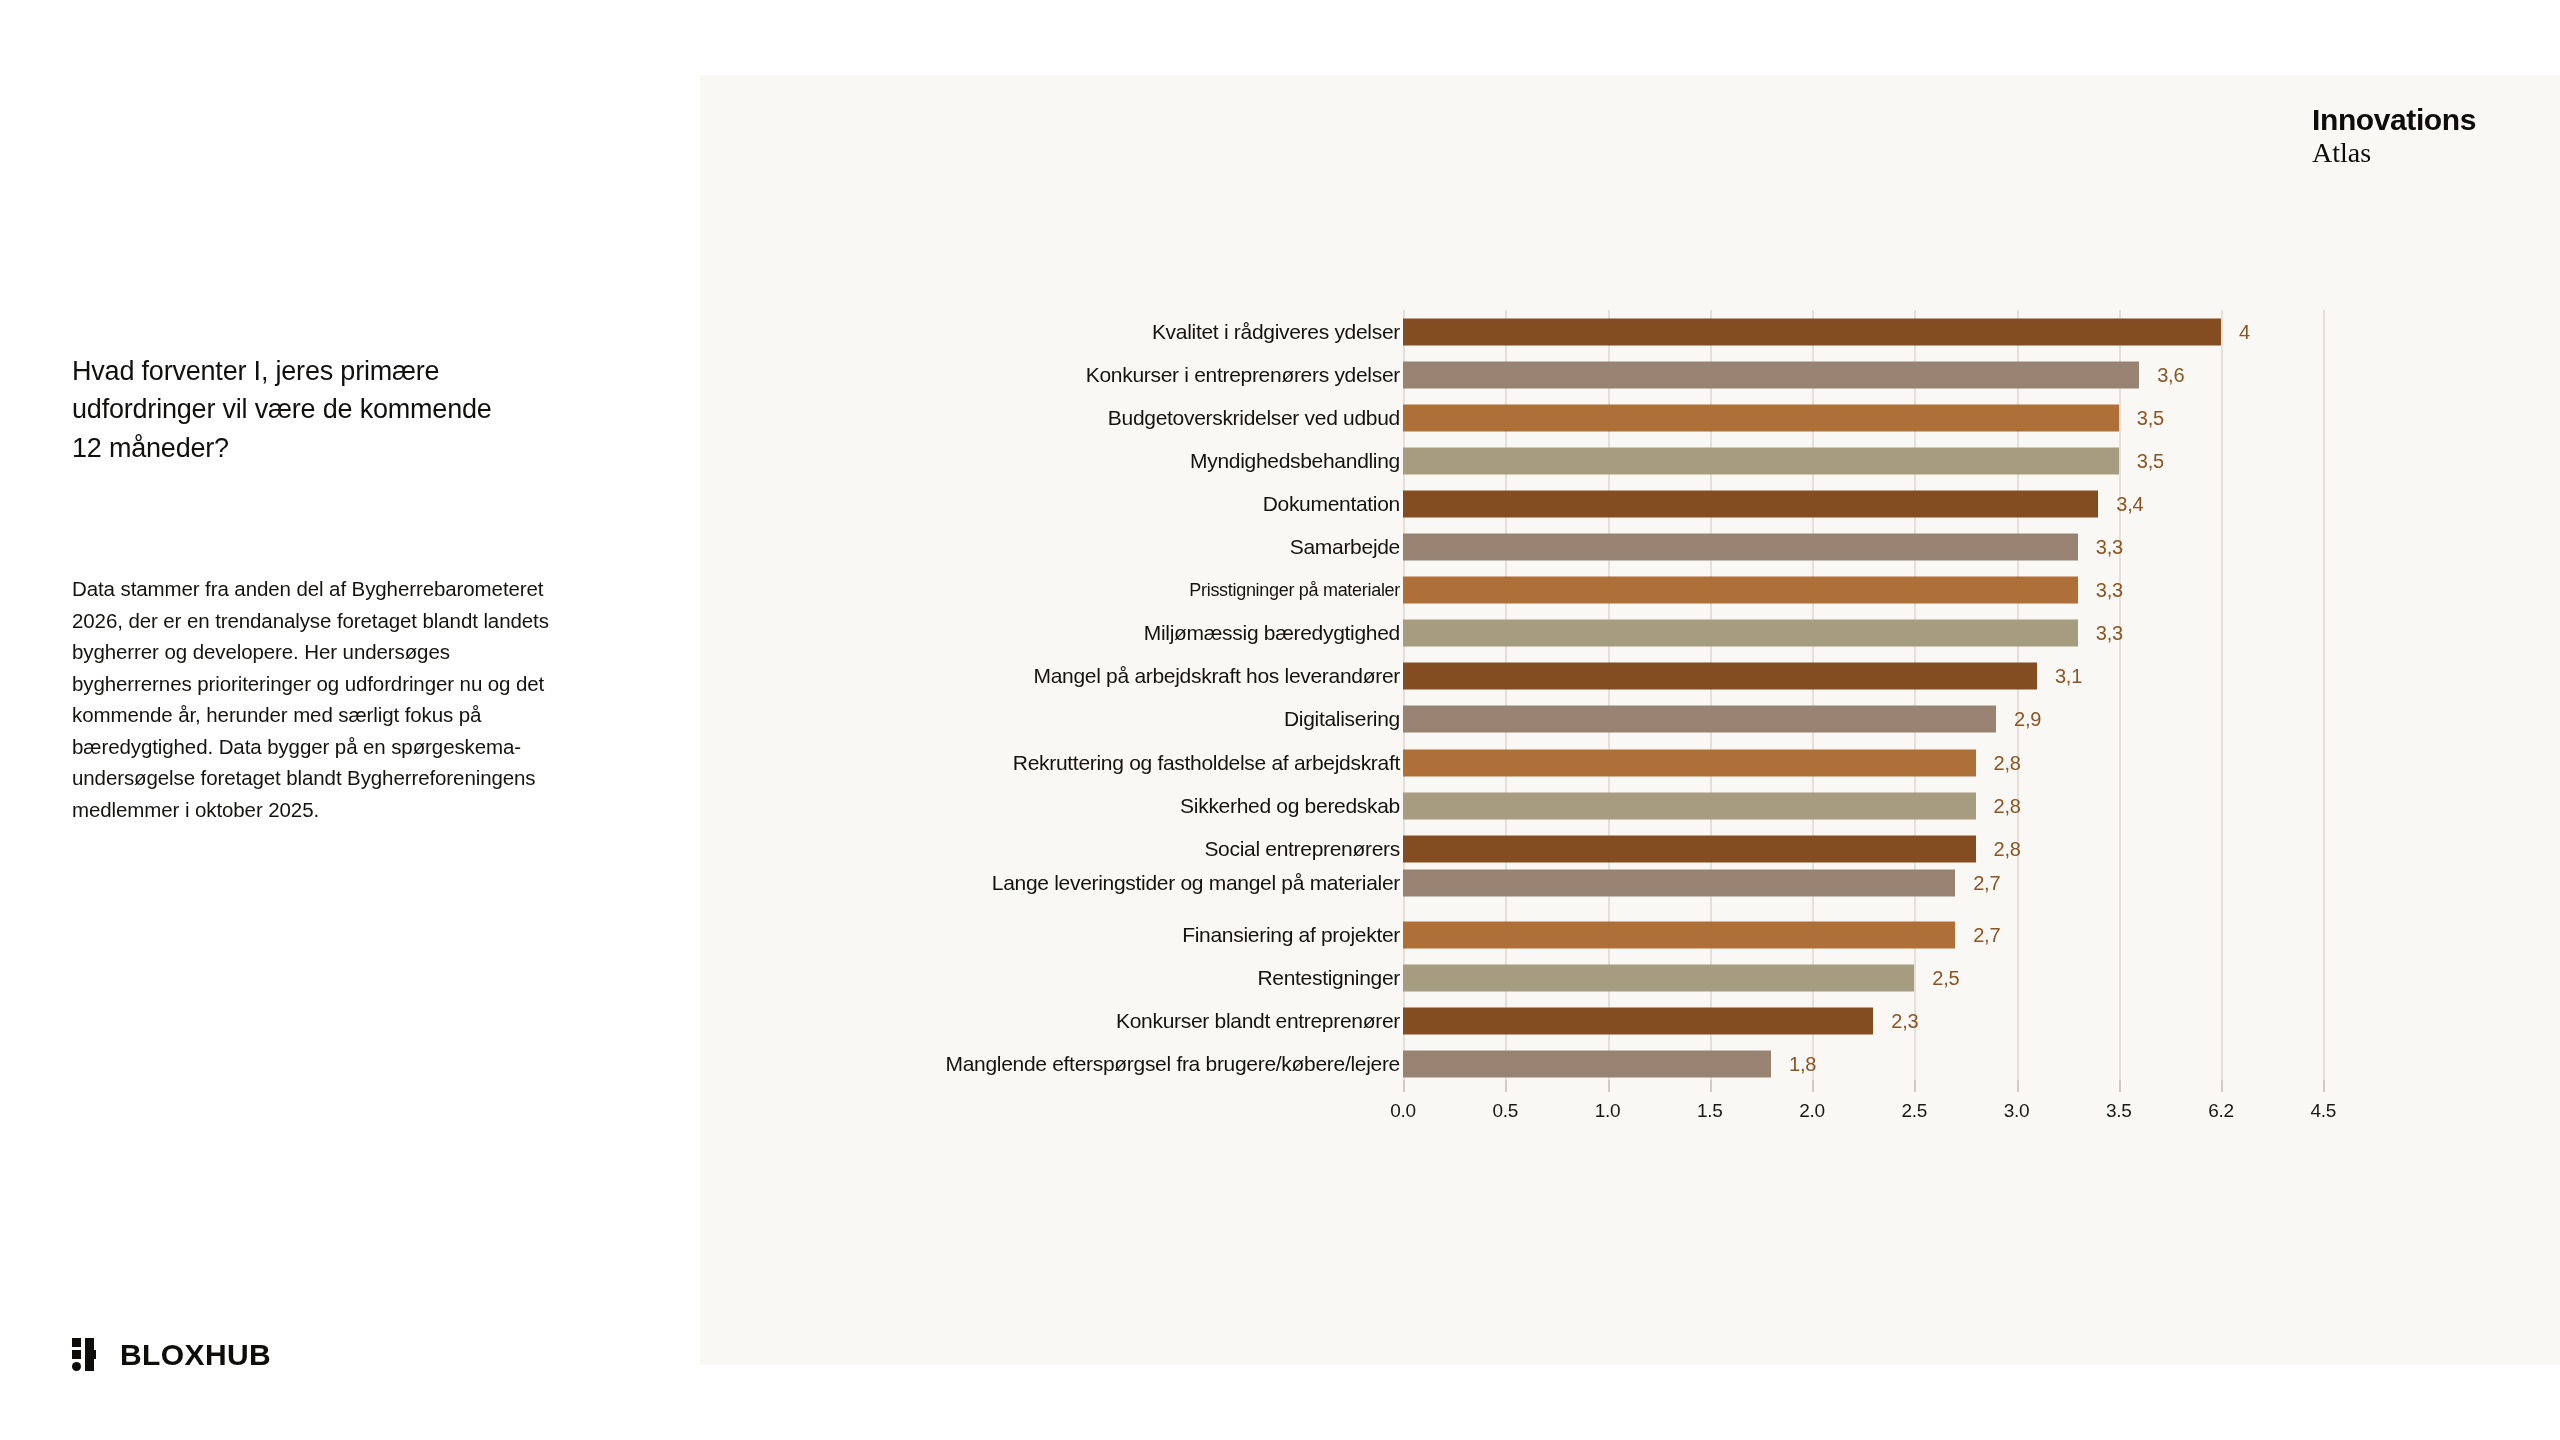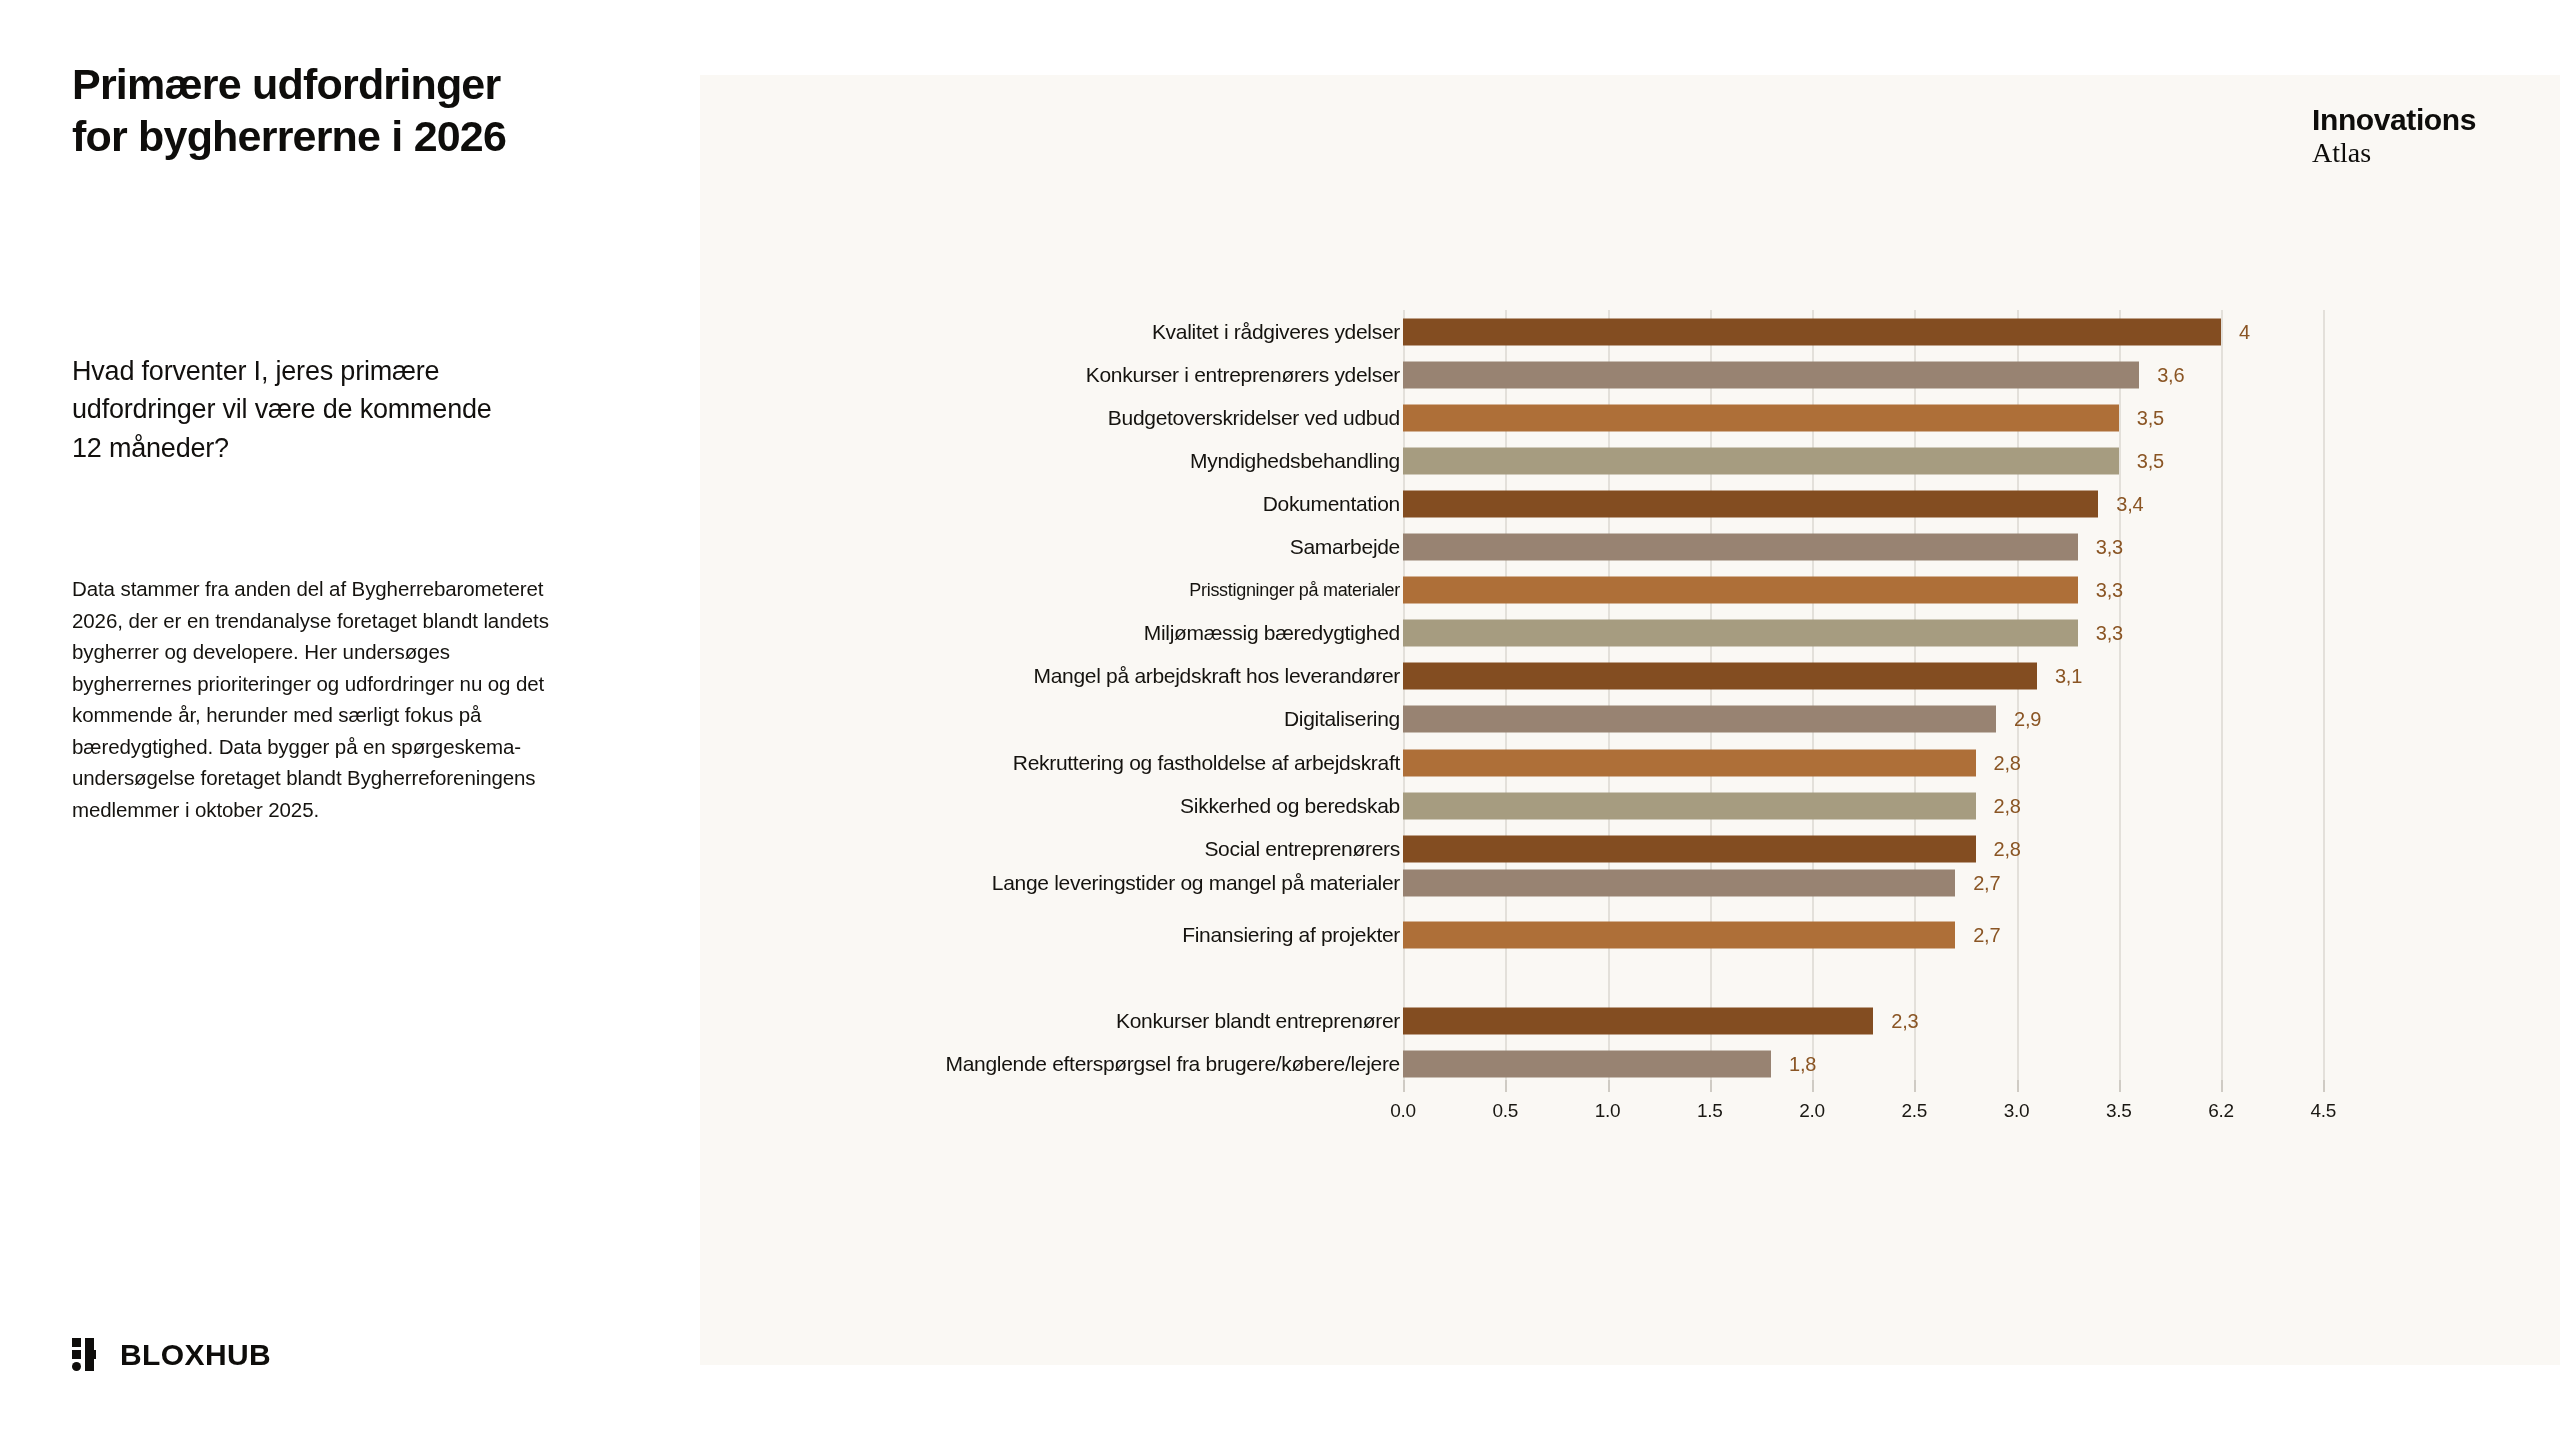--- a/index.html
+++ b/index.html
@@ -168,22 +168,20 @@
     color:#8A5524;
     letter-spacing:-0.2px;
     white-space:nowrap;
   }
 </style>
 </head>
 <body>
 
 <div id="left-column">
 
-  <div id="page-title">Primære udfordringer
-for bygherrerne i 2026</div>
 
   <div id="question-text">Hvad forventer I, jeres primære
 udfordringer vil være de kommende
 12 måneder?</div>
 
   <div id="description-text">Data stammer fra anden del af Bygherrebarometeret
 2026, der er en trendanalyse foretaget blandt landets
 bygherrer og developere. Her undersøges
 bygherrernes prioriteringer og udfordringer nu og det
 kommende år, herunder med særligt fokus på
@@ -312,20 +310,25 @@
         <div class="bar-row" style="top: 786px;">
           <div class="bar-label">Lange leveringstider og mangel på materialer</div>
           <div class="bar-rect" style="width: 552.15px; background: rgb(152, 131, 114);"></div>
           <div class="bar-value" style="left: 1273.15px;">2,7</div>
         </div>
         <div class="bar-row" style="top: 838.4px;">
           <div class="bar-label">Finansiering af projekter</div>
           <div class="bar-rect" style="width: 552.15px; background: rgb(174, 111, 56);"></div>
           <div class="bar-value" style="left: 1273.15px;">2,7</div>
         </div>
+        <div class="bar-row" style="top: 881.5px;">
+          <div class="bar-label">Rentestigninger</div>
+          <div class="bar-rect" style="width: 511.25px; background: rgb(166, 156, 128);"></div>
+          <div class="bar-value" style="left: 1232.25px;">2,5</div>
+        </div>
         <div class="bar-row" style="top: 924.6px;">
           <div class="bar-label">Konkurser blandt entreprenører</div>
           <div class="bar-rect" style="width: 470.35px; background: rgb(131, 77, 33);"></div>
           <div class="bar-value" style="left: 1191.35px;">2,3</div>
         </div>
         <div class="bar-row" style="top: 967.7px;">
           <div class="bar-label">Manglende efterspørgsel fra brugere/købere/lejere</div>
           <div class="bar-rect" style="width: 368.1px; background: rgb(152, 131, 114);"></div>
           <div class="bar-value" style="left: 1089.1px;">1,8</div>
         </div>

